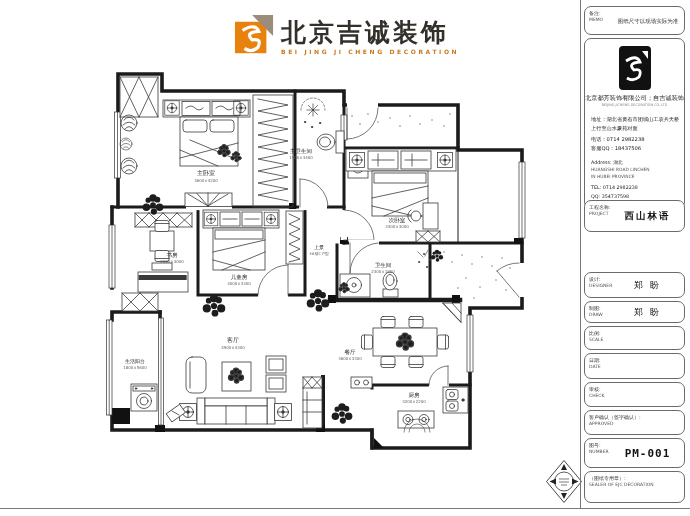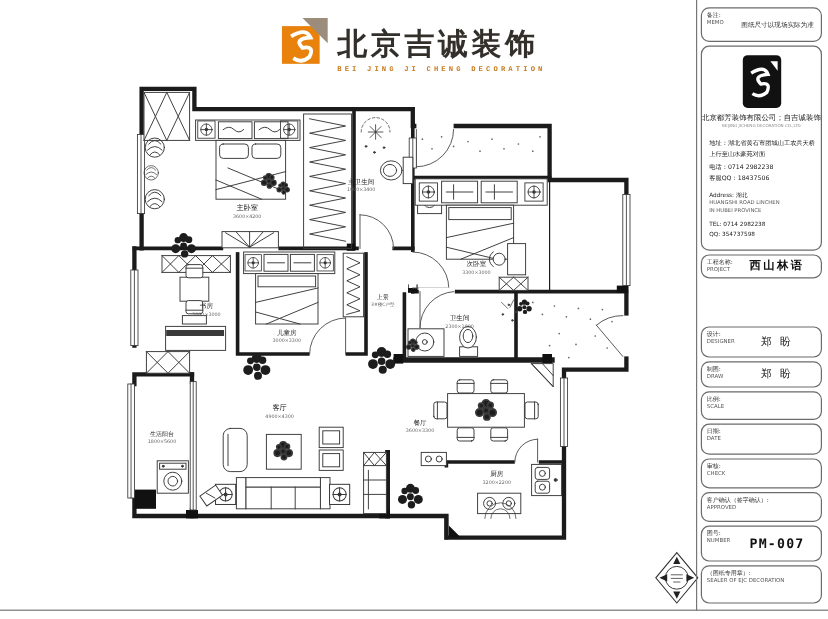--- a/index.html
+++ b/index.html
@@ -1,19 +1,19 @@
 <!DOCTYPE html>
 <html><head>
 <meta charset="utf-8">
 <style>
   html,body{margin:0;padding:0;background:#fff;}
   .sheet{position:relative;width:690px;height:516px;background:#fff;overflow:hidden;
          font-family:"DejaVu Sans","Liberation Sans",sans-serif;color:#222;}
   
-  .brand{position:absolute;left:234px;top:13px;display:flex;align-items:flex-end;gap:7px;font-family:Liberation Mono, monospace;}
+  .brand{position:absolute;left:234px;top:13px;display:flex;align-items:center;gap:7px;}
   .brand-cn{font-size:25px;font-weight:bold;color:#33302b;letter-spacing:3px;line-height:1.1;white-space:nowrap;}
   .brand-en{font-size:6px;font-weight:bold;color:#c8791a;letter-spacing:2.6px;margin-top:2px;white-space:nowrap;}
   
   .tblock{position:absolute;left:582px;top:0;width:106px;height:516px;}
   .tb{position:absolute;left:2px;right:3px;border:1px solid #6b6b6b;border-radius:7px;background:#fff;box-sizing:border-box;}
   .tb .lab{position:absolute;left:4px;top:3px;font-size:5px;line-height:1.3;color:#333;max-width:46px;}
   .tb .lab .en{color:#555;font-size:4.5px;display:block;}
   .tb .val{position:absolute;left:30px;right:4px;top:50%;transform:translateY(-50%);
            font-size:9px;color:#111;text-align:center;letter-spacing:2px;}
   .tb .val.big{font-weight:bold;font-size:9.5px;}
@@ -447,21 +447,21 @@
       <div class="cmp addr" style="top:86px;font-size:5.2px;">上行至山水豪苑对面</div>
       <div class="cmp addr" style="top:97px;font-size:5.2px;">电话：0714 2982238</div>
       <div class="cmp addr" style="top:106px;font-size:5.2px;">客服QQ：18437506</div>
       <div class="cmp addr" style="top:120px;font-size:4.8px;">Address: 湖北</div>
       <div class="cmp addr" style="top:128px;font-size:4.4px;color:#555;">HUANGSHI ROAD LINCHEN</div>
       <div class="cmp addr" style="top:135px;font-size:4.4px;color:#555;">IN HUBEI PROVINCE</div>
       <div class="cmp addr" style="top:146px;font-size:4.8px;">TEL: 0714 2982238</div>
       <div class="cmp addr" style="top:155px;font-size:4.8px;">QQ: 354737598</div>
     </div>
 
-    <div class="tb" style="top:212px;height:20px;">
+    <div class="tb" style="top:200px;height:32px;">
       <div class="lab"><span>工程名称:</span><span class="en">PROJECT</span></div>
       <div class="val big">西山林语</div>
     </div>
     <div class="tb" style="top:272px;height:26px;">
       <div class="lab"><span>设计:</span><span class="en">DESIGNER</span></div>
       <div class="val">郑  盼</div>
     </div>
     <div class="tb" style="top:301px;height:22px;">
       <div class="lab"><span>制图:</span><span class="en">DRAW</span></div>
       <div class="val">郑  盼</div>
@@ -477,19 +477,19 @@
     <div class="tb" style="top:382px;height:25px;">
       <div class="lab"><span>审核:</span><span class="en">CHECK</span></div>
       <div class="val"></div>
     </div>
     <div class="tb" style="top:410px;height:25px;">
       <div class="lab" style="max-width:90px;"><span>客户确认（签字确认）:</span><span class="en">APPROVED</span></div>
       <div class="val"></div>
     </div>
     <div class="tb" style="top:438px;height:30px;">
       <div class="lab"><span>图号:</span><span class="en">NUMBER</span></div>
-      <div class="val num">PM-007</div>
+      <div class="val num">PM-001</div>
     </div>
     <div class="tb" style="top:471px;height:32px;">
       <div class="lab" style="max-width:92px;"><span>（图纸专用章）:</span><span class="en">SEALER OF EJC DECORATION</span></div>
     </div>
   </div>
 </div>
 
 </body></html>

